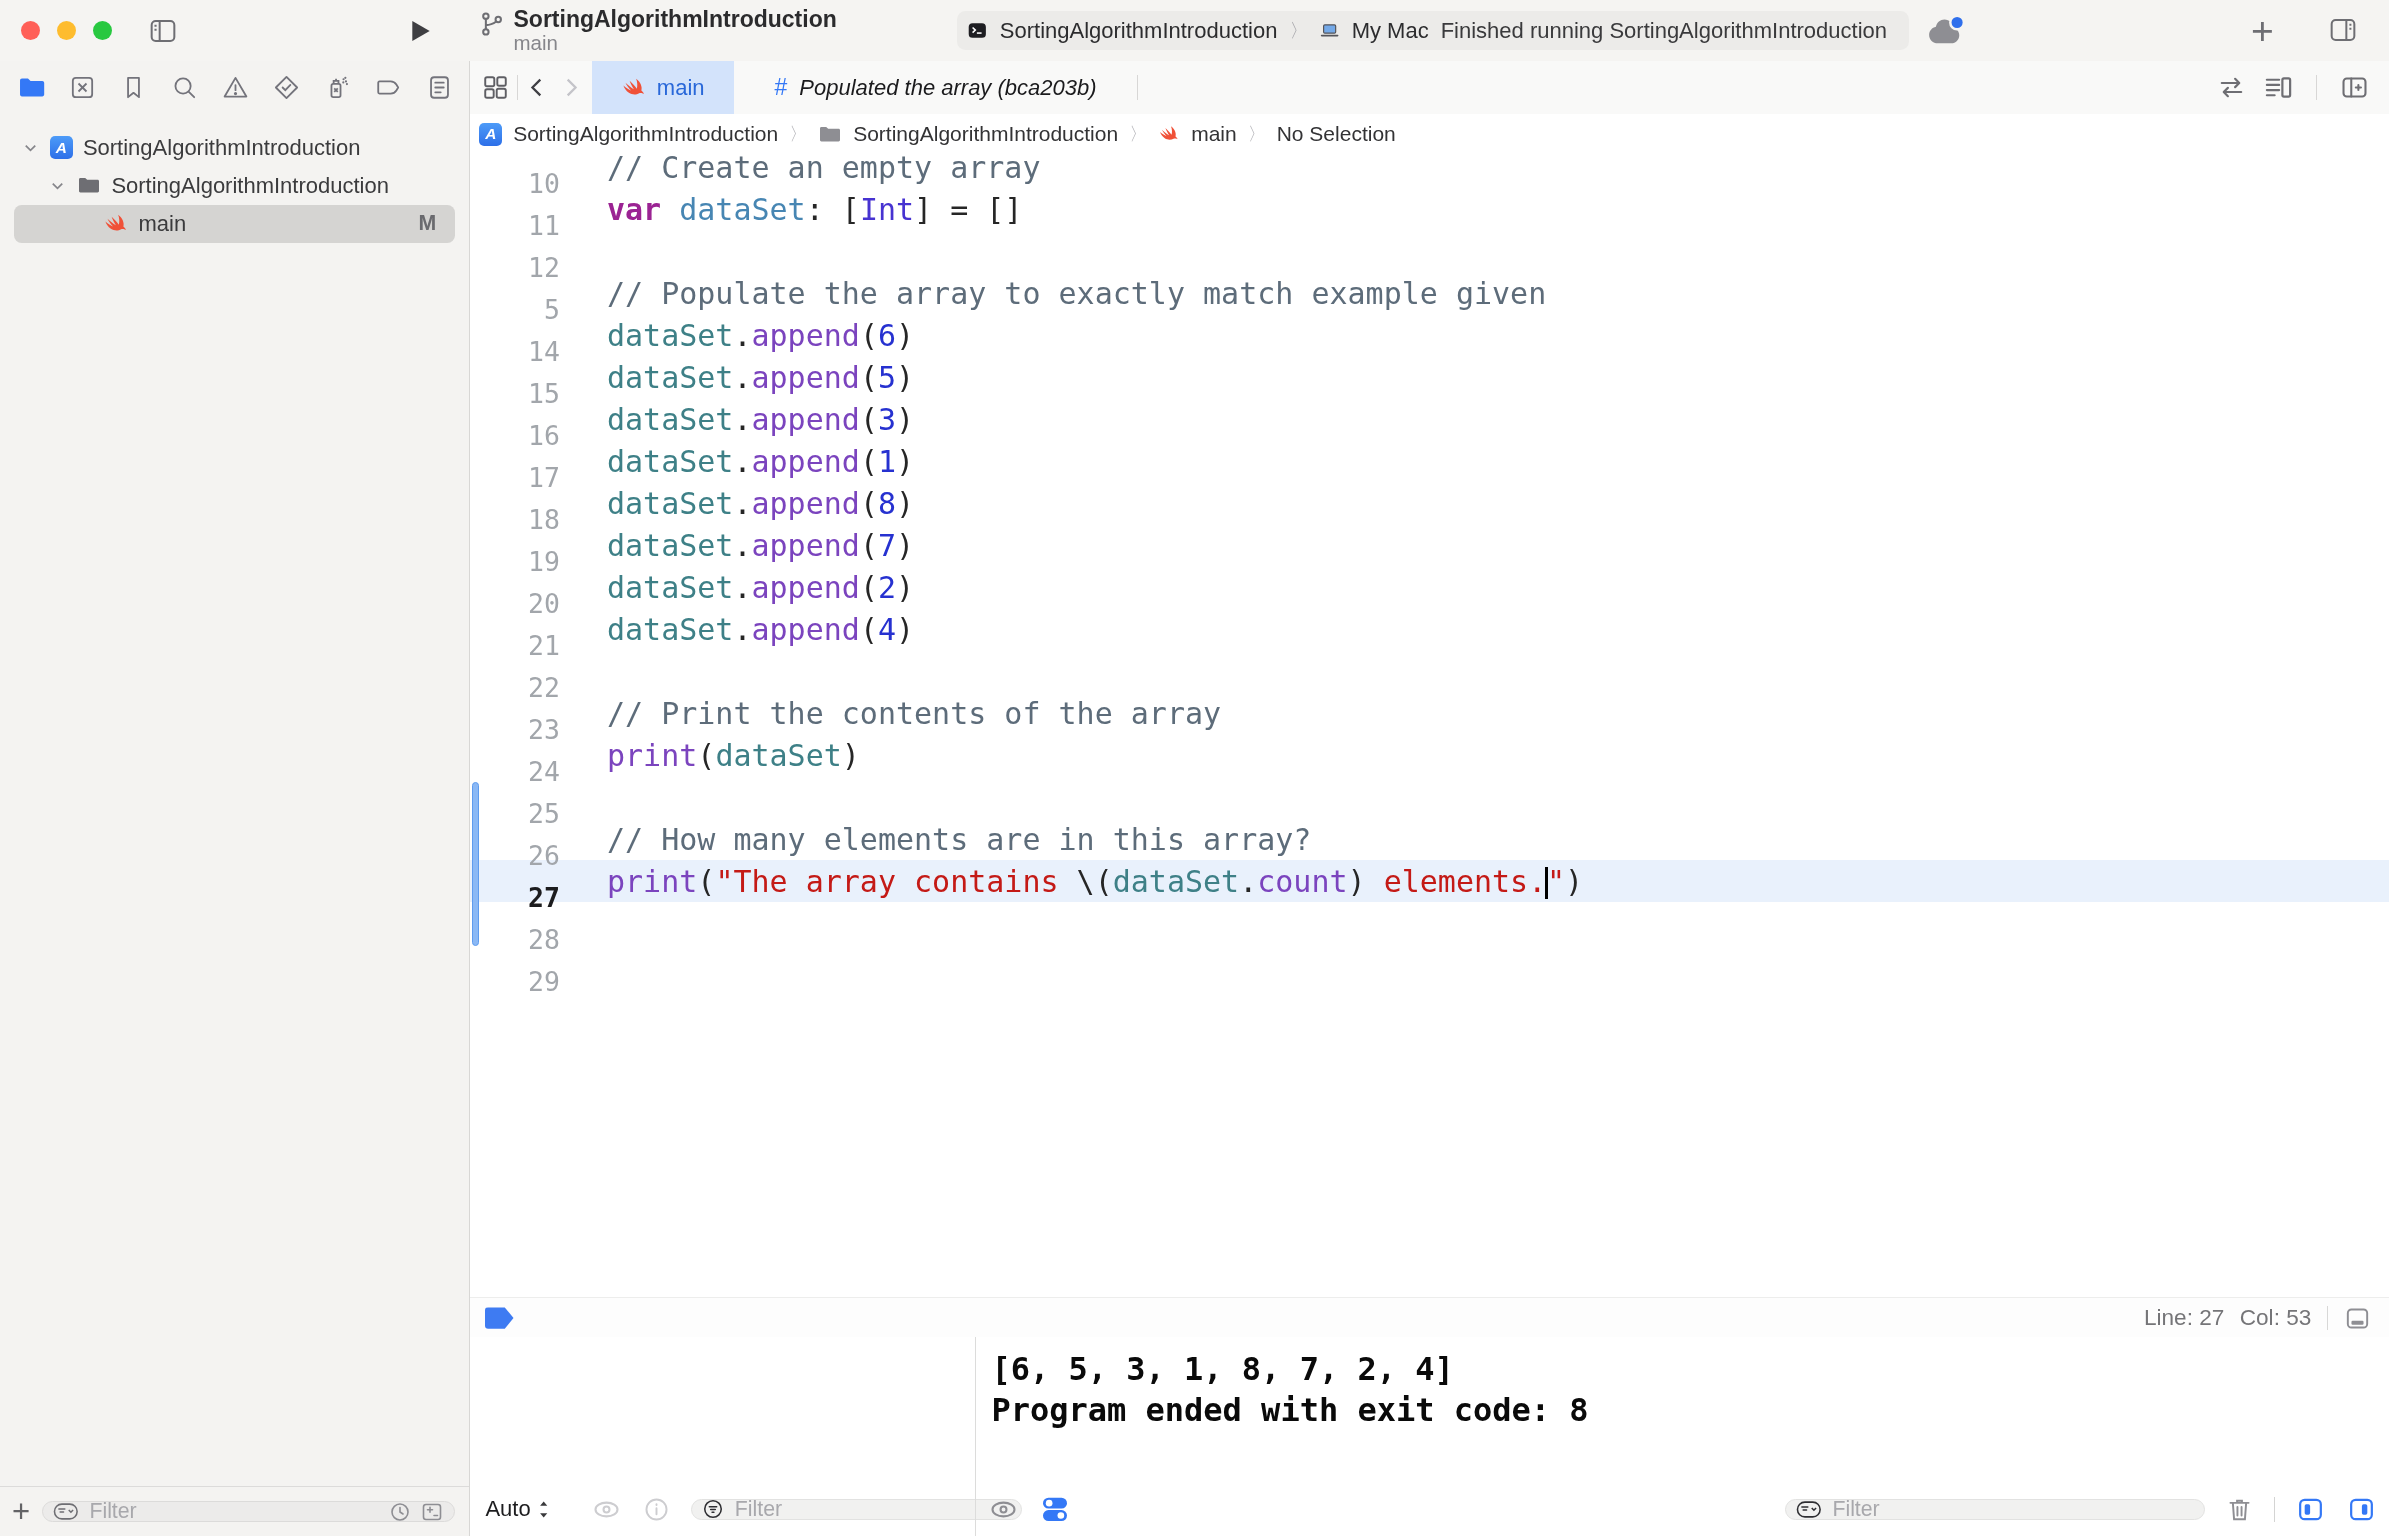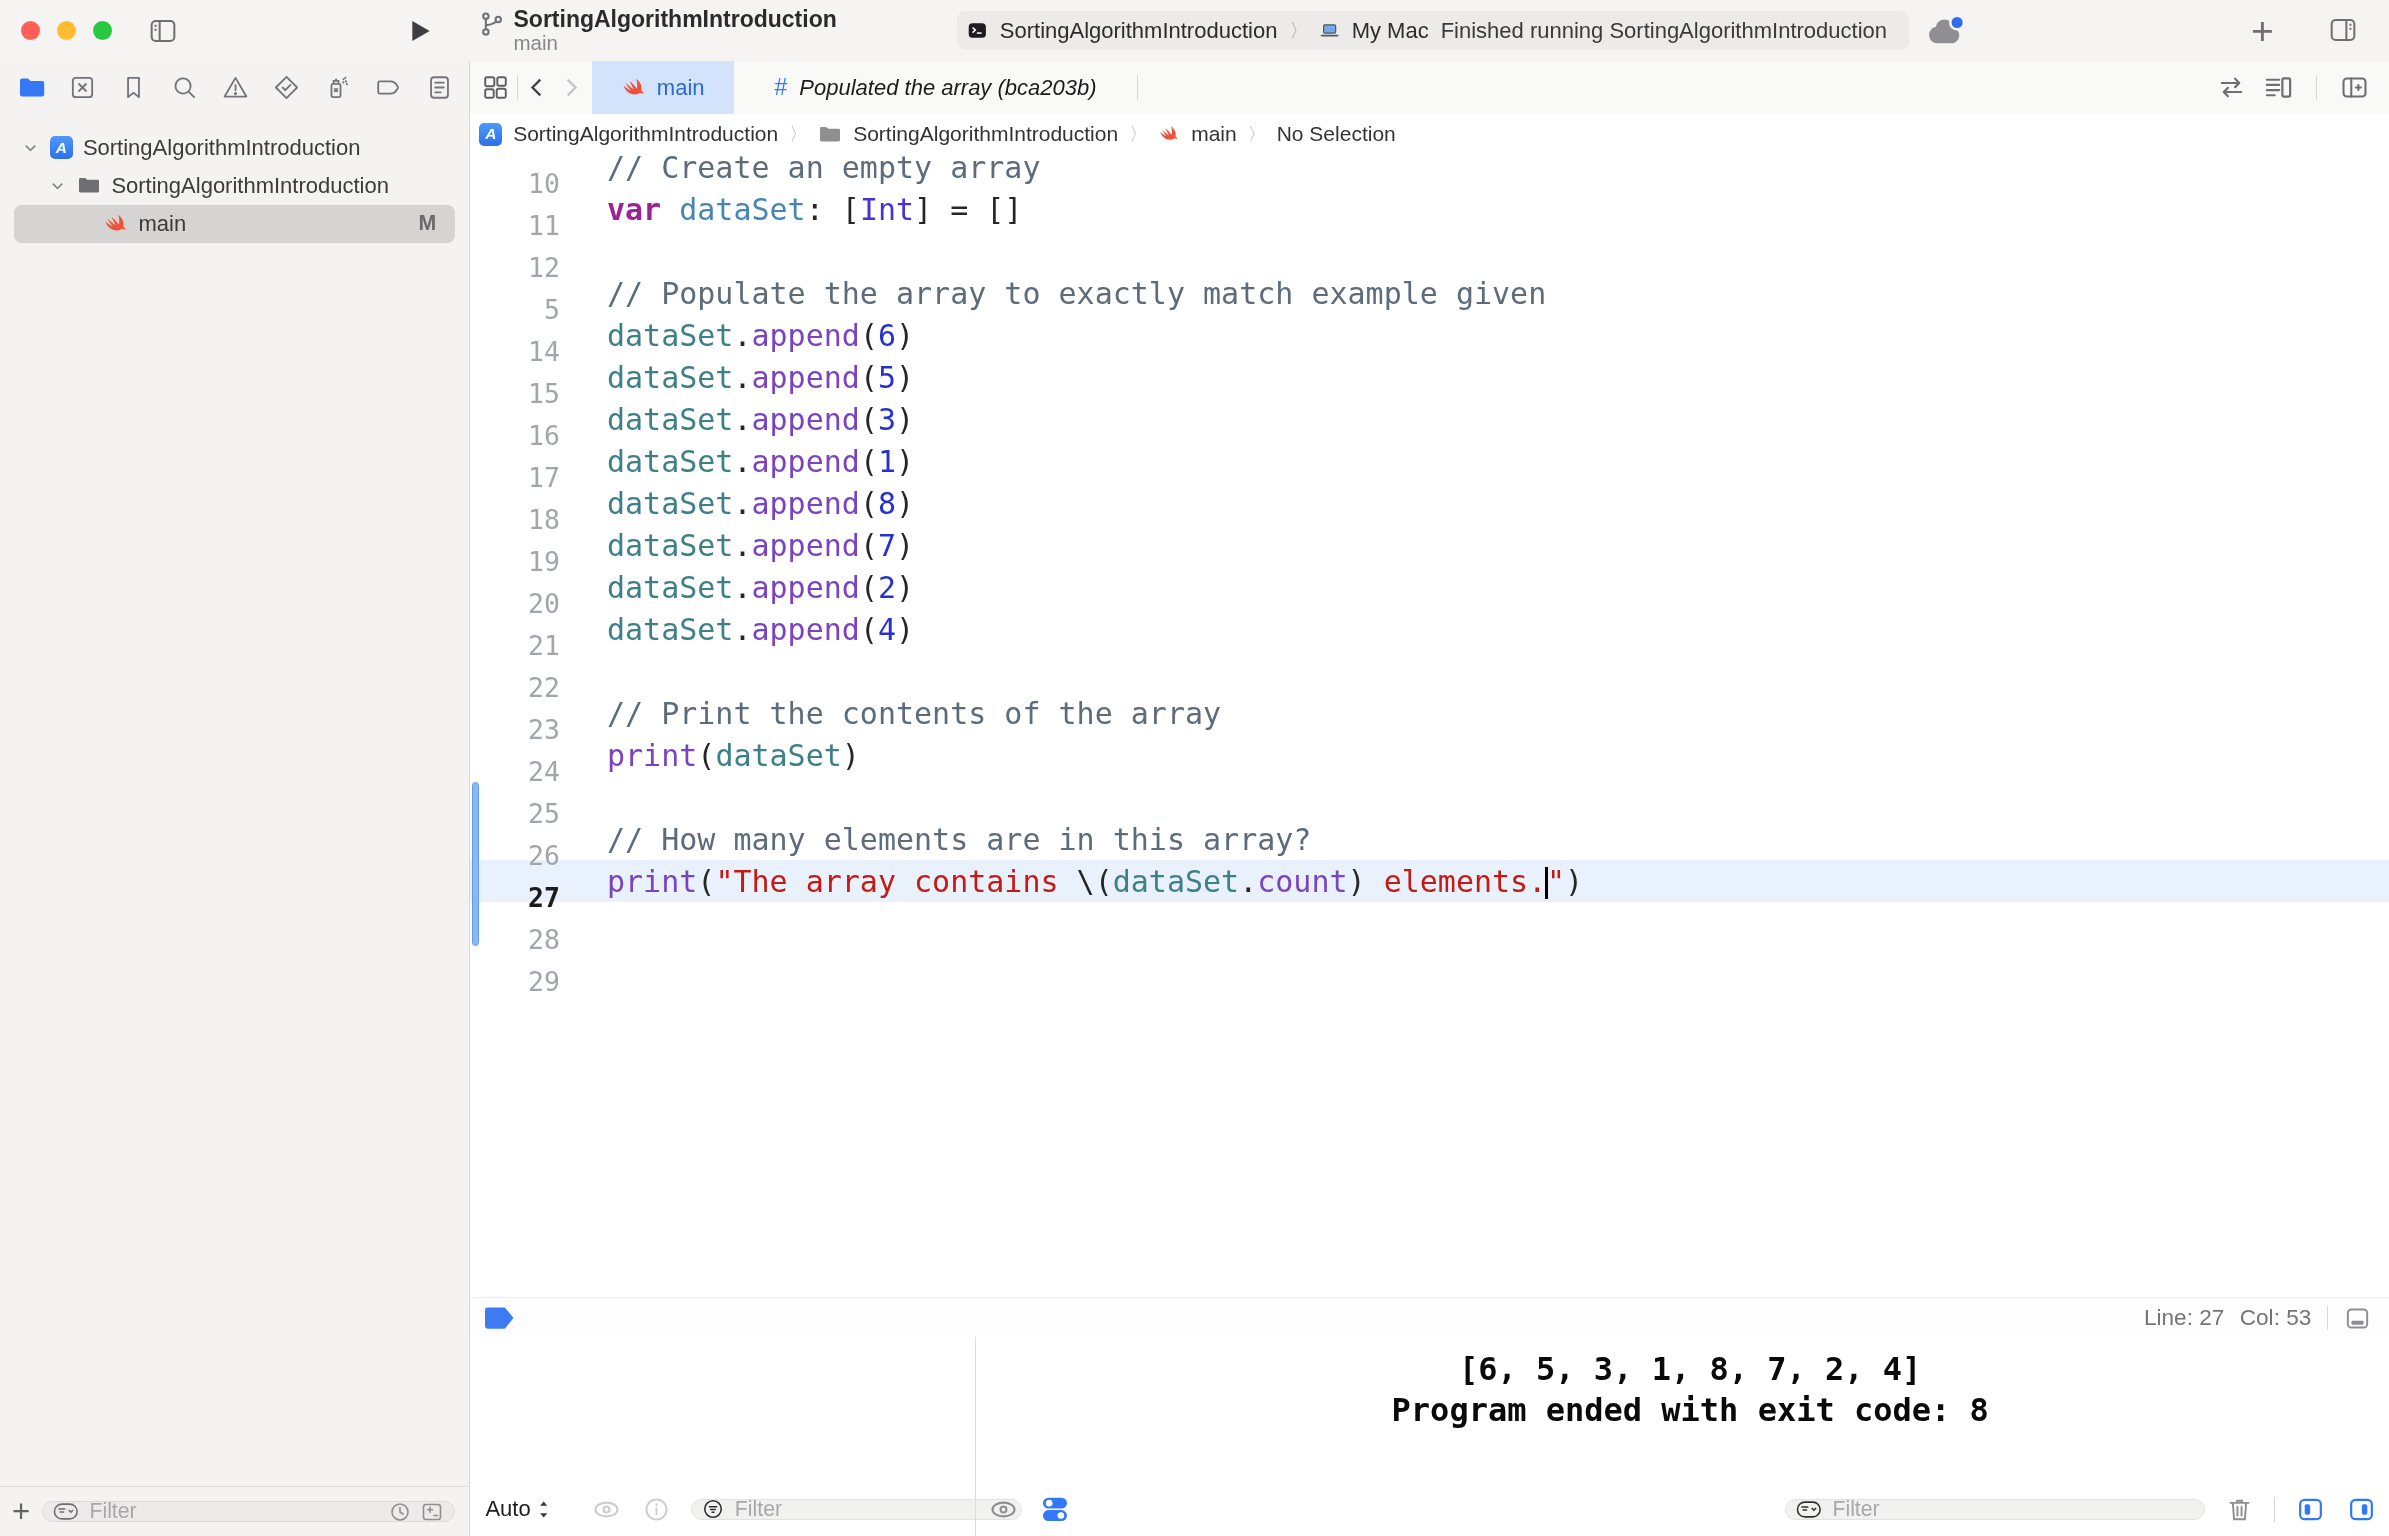--- a/index.html
+++ b/index.html
@@ -79,21 +79,21 @@
   .marker-tag{position:absolute;left:14.5px;top:9.4px;width:29px;height:21.3px;background:#3E7BF2;border-radius:3.4px;
               clip-path:polygon(0 0,70% 0,100% 50%,70% 100%,0 100%);}
   .sb-right{margin-left:auto;display:flex;align-items:center;gap:15.4px;padding-right:17px;font-size:22.6px;color:#757578;}
   .sb-div{width:0.9px;height:24px;background:#D8D8D7;}
 
   
   .debug{position:absolute;left:470px;top:1337px;right:0;bottom:0;background:#FFF;}
   .vars-pane{position:absolute;left:0;top:0;width:505px;bottom:0;}
   .console-pane{position:absolute;left:505px;top:0;right:0;bottom:0;border-left:0.9px solid #DCDCDB;}
   #console-lines{padding:12px 0 0 15.4px;}
-  .console-line{font-family:"DejaVu Sans Mono",monospace;font-weight:700;font-size:32px;line-height:41px;color:#0A0A0A;white-space:pre;text-align:center;}
+  .console-line{font-family:"DejaVu Sans Mono",monospace;font-weight:700;font-size:32px;line-height:41px;color:#0A0A0A;white-space:pre;}
   .pane-bar{position:absolute;left:0;right:0;bottom:7.7px;height:38px;display:flex;align-items:center;gap:20px;padding:0 12px;box-sizing:border-box;}
   .auto-sel{display:flex;align-items:center;gap:5.1px;font-size:22px;color:#1D1D1F;padding-left:3.4px;white-space:nowrap;}
   .bar-div{width:0.9px;height:25.6px;background:#D4D4D3;}
   .icon-dim{color:#CDCDD0;}
   .icon-gray{color:#8E8E93;}
   .console-bar .filter-field{flex:0 0 420px;margin-left:auto;}
   .panel-btn{color:#3478F6;}
 </style>
 <style>.tok-comment{color:#5D6C7A}.tok-keyword{color:#9B2393}.tok-decl{color:#4786B3}.tok-var{color:#3E8087}.tok-func{color:#7B44BE}.tok-type{color:#4733D1}.tok-number{color:#2631D0}.tok-string{color:#C41A16}.tok-plain{color:#262626}</style></head>
 <body>

